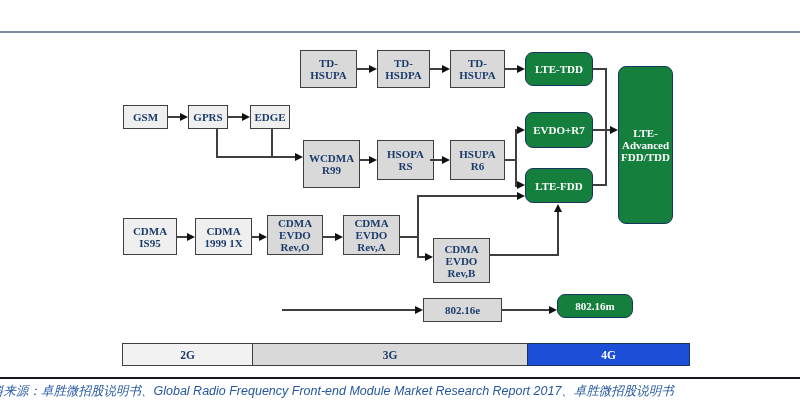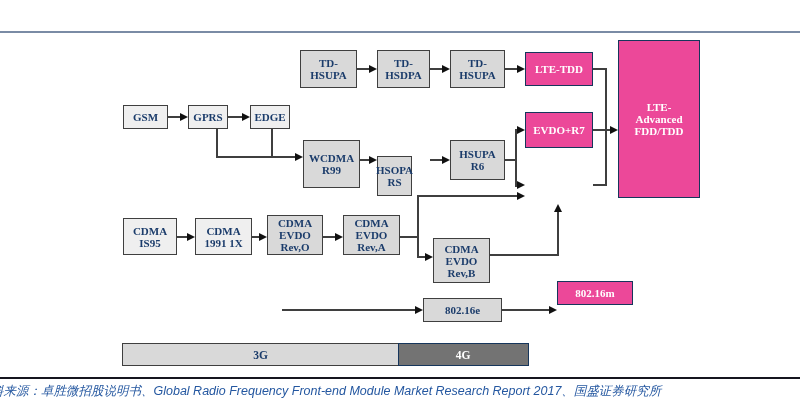--- a/index.html
+++ b/index.html
@@ -11,36 +11,36 @@
   .rule-top{position:absolute;left:0;top:31px;width:800px;height:2px;background:#7A8BA5;}
   .rule-bottom{position:absolute;left:0;top:377px;width:800px;height:2px;background:#15151f;}
   .footer{position:absolute;left:-9px;top:383px;font-size:12.5px;font-style:italic;
         color:#2457A0;white-space:nowrap;}
   .footer .en{font-family:"Liberation Sans",sans-serif;}
 
   .node{position:absolute;box-sizing:border-box;border:1.5px solid #3F3F3F;background:#D9D9D9;
         color:#1B3C6B;display:flex;flex-direction:column;align-items:center;justify-content:center;
         text-align:center;font-weight:bold;font-size:11px;line-height:12px;}
   .node.light{background:#EFEFEF;justify-content:center;}
-  .node.blue{background:#ec4899;border-color:#16365C;color:#ffffff;}
+  .node.blue{background:#15803d;border-color:#16365C;color:#ffffff;border-radius:8px;}
 
   .hl,.vl{position:absolute;background:#3F3F3F;}
   .hl{height:2px;}
   .vl{width:2px;}
   .ar{position:absolute;width:0;height:0;}
   .ar.r{border-top:4px solid transparent;border-bottom:4px solid transparent;border-left:8px solid #111111;}
   .ar.u{border-left:4px solid transparent;border-right:4px solid transparent;border-bottom:8px solid #111111;}
 
   .bar{position:absolute;left:122px;top:343px;width:568px;height:23px;display:flex;}
   .seg{box-sizing:border-box;border:1.5px solid #3F3F3F;display:flex;align-items:center;
        justify-content:center;font-weight:bold;font-size:11.5px;color:#1B3C6B;}
   .seg + .seg{margin-left:-1.5px;}
   .seg.light{background:#F2F2F2;width:131px;}
   .seg.gray{background:#D9D9D9;width:277px;}
-  .seg.blue{background:#737373;border-color:#16365C;color:#ffffff;width:131px;}
+  .seg.blue{background:#1d4ed8;border-color:#16365C;color:#ffffff;width:163px;}
 </style>
 </head>
 <body>
 
 <div class="page">
 
   <div class="rule-top"></div>
 
   <div class="node light" style="left:123px;top:105px;width:45px;height:24px">
       <span>GSM</span>
@@ -65,65 +65,68 @@
       <span>HSUPA</span>
     </div>
   <div class="node blue" style="left:525px;top:52px;width:68px;height:34px">
       <span>LTE-TDD</span>
     </div>
 
   <div class="node" style="left:303px;top:140px;width:57px;height:48px">
       <span>WCDMA</span>
       <span>R99</span>
     </div>
-  <div class="node" style="left:377px;top:156px;width:35px;height:40px">
+  <div class="node" style="left:377px;top:140px;width:57px;height:40px">
       <span>HSOPA</span>
       <span>RS</span>
     </div>
   <div class="node" style="left:450px;top:140px;width:55px;height:40px">
       <span>HSUPA</span>
       <span>R6</span>
     </div>
   <div class="node blue" style="left:525px;top:112px;width:68px;height:36px">
       <span>EVDO+R7</span>
     </div>
-  <div class="node blue" style="left:618px;top:40px;width:82px;height:158px">
+  <div class="node blue" style="left:525px;top:168px;width:68px;height:35px">
+      <span>LTE-FDD</span>
+    </div>
+  <div class="node blue" style="left:618px;top:66px;width:55px;height:158px">
       <span>LTE-</span>
       <span>Advanced</span>
       <span>FDD/TDD</span>
     </div>
 
   <div class="node light" style="left:123px;top:218px;width:54px;height:37px">
       <span>CDMA</span>
       <span>IS95</span>
     </div>
   <div class="node light" style="left:195px;top:218px;width:57px;height:37px">
       <span>CDMA</span>
-      <span>1991 1X</span>
+      <span>1999 1X</span>
     </div>
   <div class="node" style="left:267px;top:215px;width:56px;height:40px">
       <span>CDMA</span>
       <span>EVDO</span>
       <span>Rev,O</span>
     </div>
   <div class="node" style="left:343px;top:215px;width:57px;height:40px">
       <span>CDMA</span>
       <span>EVDO</span>
       <span>Rev,A</span>
     </div>
   <div class="node" style="left:433px;top:238px;width:57px;height:45px">
       <span>CDMA</span>
       <span>EVDO</span>
       <span>Rev,B</span>
     </div>
 
   <div class="node" style="left:423px;top:298px;width:79px;height:24px">
       <span>802.16e</span>
     </div>
-  <div class="node blue" style="left:557px;top:281px;width:76px;height:24px">
+  <div class="node blue" style="left:557px;top:294px;width:76px;height:24px">
       <span>802.16m</span>
     </div>
 
   <div class="hl" style="left:168px;top:116px;width:13px"></div>
   <div class="ar r" style="left:180px;top:113px"></div>
   <div class="hl" style="left:228px;top:116px;width:14px"></div>
   <div class="ar r" style="left:242px;top:113px"></div>
 
   <div class="hl" style="left:357px;top:68px;width:13px"></div>
   <div class="ar r" style="left:369px;top:65px"></div>
@@ -170,26 +173,29 @@
   <div class="hl" style="left:490px;top:254px;width:69px"></div>
   <div class="vl" style="left:557px;top:210px;height:46px"></div>
   <div class="ar u" style="left:554px;top:204px"></div>
 
   <div class="hl" style="left:282px;top:309px;width:134px"></div>
   <div class="ar r" style="left:415px;top:306px"></div>
   <div class="hl" style="left:502px;top:309px;width:47px"></div>
   <div class="ar r" style="left:549px;top:306px"></div>
 
   <div class="bar">
+    <div class="seg light">
+        <span>2G</span>
+      </div>
     <div class="seg gray">
         <span>3G</span>
       </div>
     <div class="seg blue">
         <span>4G</span>
       </div>
   </div>
 
   <div class="rule-bottom"></div>
   <div class="footer">
-    <span>料来源：卓胜微招股说明书、</span><span class="en">Global Radio Frequency Front-end Module Market Research Report 2017</span><span>、国盛证券研究所</span>
+    <span>料来源：卓胜微招股说明书、</span><span class="en">Global Radio Frequency Front-end Module Market Research Report 2017</span><span>、卓胜微招股说明书</span>
   </div>
 
 </div>
 
 </body></html>

